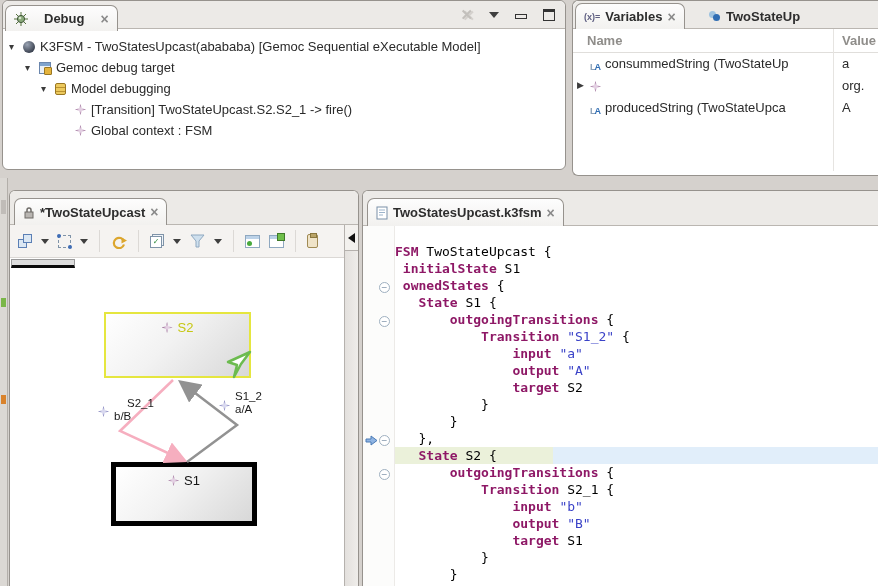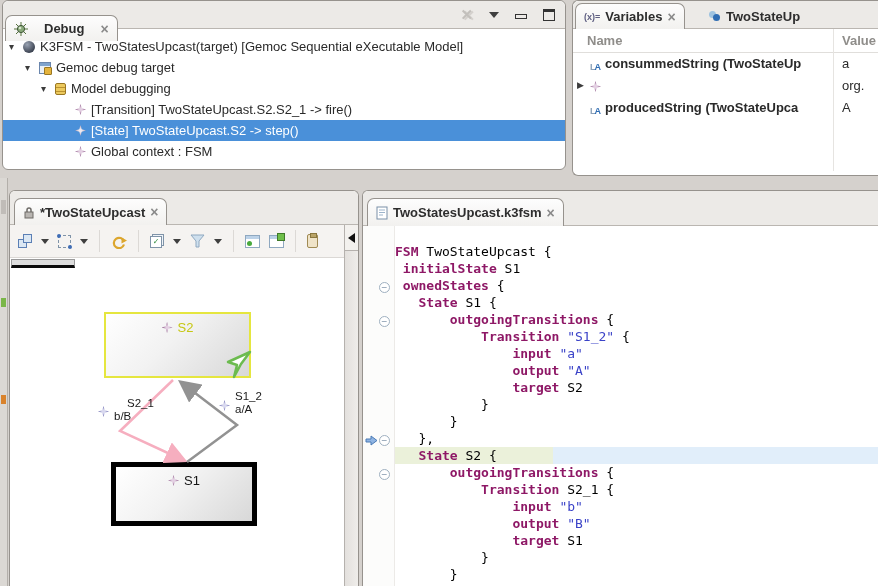--- a/index.html
+++ b/index.html
@@ -29,21 +29,21 @@
   
   .left-strip { position:absolute; left:0; top:178px; width:8px; height:408px;
     background:#dbd8d4; border-right:1px solid #b3afaa; }
   .left-strip .m1 { position:absolute; top:22px; left:1px; width:5px; height:14px; background:#c0bcb8; }
   .left-strip .m2 { position:absolute; top:120px; left:1px; width:5px; height:9px; background:#7ab648; }
   .left-strip .m3 { position:absolute; top:217px; left:1px; width:5px; height:9px; background:#d9822b; }
 
   
   #debug-panel { left:2px; top:0; width:564px; height:170px; border-radius:6px; overflow:hidden; }
   #debug-panel .tabbar { height:28px; border-radius:6px 6px 0 0; }
-  #tab-debug { left:2px; top:14px;gap:16px; }
+  #tab-debug { left:2px; top:4px;gap:16px; }
   .view-toolbar { position:absolute; right:10px; top:6px; display:flex; align-items:center; gap:16px; }
   .dbg-x { color:#c3c0bc; font-weight:bold; font-size:15px; text-shadow:2px 1px 0 #d4d1cd; line-height:1; }
   .tri-down { width:0; height:0; border-left:5px solid transparent; border-right:5px solid transparent; border-top:6px solid #3f3f3f; }
   .btn-min { width:12px; height:5px; border:1px solid #333; margin-top:4px; }
   .btn-max { width:12px; height:12px; border:1px solid #333; border-top:3px solid #333; }
 
   #debug-tree { padding-top:7px; }
   .trow { height:21px; display:flex; align-items:center; white-space:nowrap; cursor:default; }
   .trow .exp { width:14px; color:#3c3c3c; font-size:10px; text-align:left; }
   .trow .tlabel { margin-left:5px; }
@@ -77,21 +77,21 @@
   .bp-ic::before { content:""; position:absolute; left:0; top:0; width:7px; height:7px; border-radius:50%; background:#9fc3e0; }
   .bp-ic::after { content:""; position:absolute; left:4px; top:3px; width:7px; height:7px; border-radius:50%; background:#2f6db3; }
   .vars-header { position:relative; height:24px; border-bottom:1px solid #e0dedb;
     font-weight:bold; color:#8f8d8a; }
   .vars-header .h-name { position:absolute; left:14px; top:4px; }
   .vars-header .h-value { position:absolute; left:269px; top:4px; }
   .col-line { position:absolute; left:260px; top:28px; bottom:4px; width:1px; background:#e6e4e1; }
   .vrow { position:relative; height:22px;padding-left:36px; }
   .vrow .vexp { position:absolute; left:4px; top:5px; font-size:9px; color:#3c3c3c; }
   .vrow .vic { position:absolute; left:17px; top:5px; }
-  .vrow .vname { position:absolute; left:32px; right:47px; top:3px; overflow:hidden; white-space:nowrap;font-weight:bold; }
+  .vrow .vname { position:absolute; left:32px; right:47px; top:3px; overflow:hidden; white-space:nowrap; }
   .vrow .vvalue { position:absolute; left:269px; top:3px; white-space:nowrap; }
 
   
   #diagram-panel { left:9px; top:190px; width:350px; height:396px; border-bottom:none; border-radius:6px 6px 0 0; overflow:hidden; }
   #diagram-panel .tabbar { height:34px; }
   #tab-diagram { left:4px; top:7px; height:27px; }
   .dtoolbar { position:relative; height:33px; background:#f5f3f1; border-bottom:1px solid #dbd8d5;
     display:flex; align-items:center; gap:9px; padding-left:8px; padding-right:16px; }
   .dsep { width:1px; height:22px; background:#dcd9d6; margin:0 2px; }
   .dd { width:0; height:0; border-left:4px solid transparent; border-right:4px solid transparent; border-top:5px solid #3f3f3f; }
@@ -176,39 +176,35 @@
       <span class="dbg-x">✕</span>
       <span class="tri-down"></span>
       <span class="btn-min"></span>
       <span class="btn-max"></span>
     </div>
   </div>
   <div id="debug-tree">
       <div class="trow" style="padding-left: 6px;">
         <span class="exp">▾</span>
         <span class="ic ic-engine"></span>
-        <span class="tlabel">K3FSM - TwoStatesUpcast(target) [Gemoc Sequential eXecutable Model]</span>
+        <span class="tlabel">K3FSM - TwoStatesUpcast(abababa) [Gemoc Sequential eXecutable Model]</span>
       </div>
       <div class="trow" style="padding-left: 22px;">
         <span class="exp">▾</span>
         <span class="ic ic-target"></span>
         <span class="tlabel">Gemoc debug target</span>
       </div>
       <div class="trow" style="padding-left: 38px;">
         <span class="exp">▾</span>
         <span class="ic ic-thread"></span>
         <span class="tlabel">Model debugging</span>
       </div>
       <div class="trow" style="padding-left: 72px;">
         <span class="ic dmd purple"></span>
         <span class="tlabel">[Transition] TwoStateUpcast.S2.S2_1 -&gt; fire()</span>
-      </div>
-      <div class="trow selected" style="padding-left: 72px;">
-        <span class="ic dmd gray"></span>
-        <span class="tlabel">[State] TwoStateUpcast.S2 -&gt; step()</span>
       </div>
       <div class="trow" style="padding-left: 72px;">
         <span class="ic dmd purple"></span>
         <span class="tlabel">Global context : FSM</span>
       </div>
     </div>
 </div>
 
 <div class="panel" id="vars-panel">
   <div class="tabbar">

